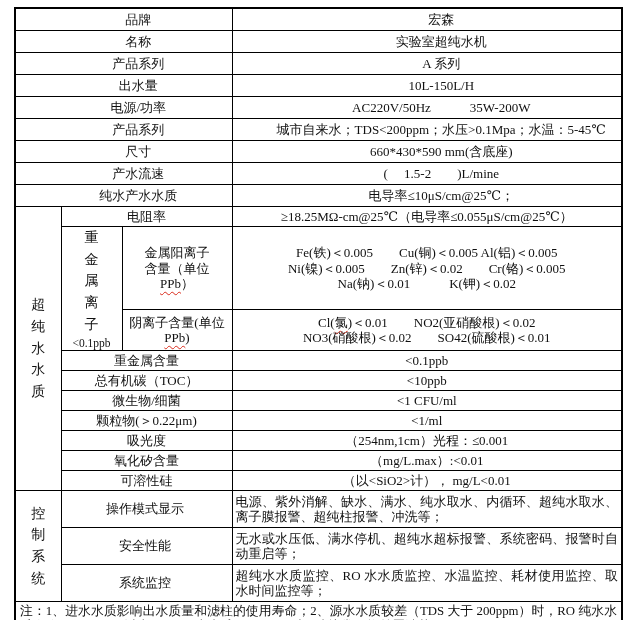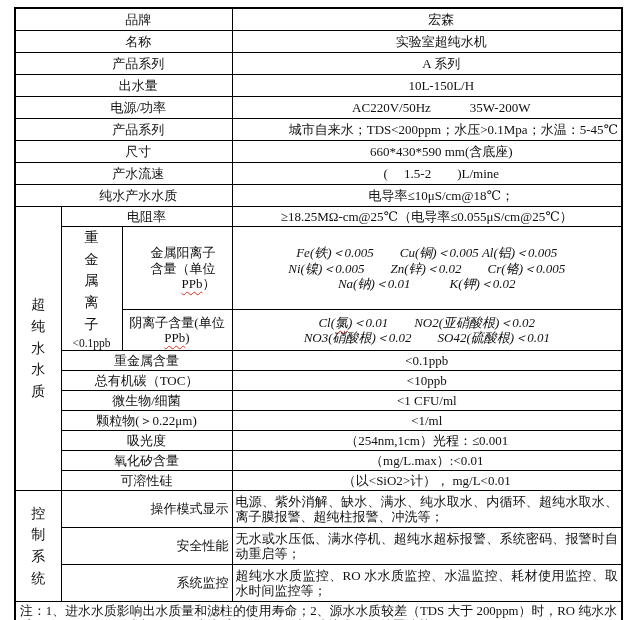--- a/index.html
+++ b/index.html
@@ -22,38 +22,38 @@
     font-size:13px;
     line-height:1.18;
     padding:1px 3px;
     text-align:center;
     vertical-align:middle;
     overflow:hidden;
     word-break:break-word;
   }
   tr.h21 td{height:19px;padding-left:32px;}
   tr.h19 td{height:17px;}
-  td.left{text-align:right;}
+  td.left{text-align:center;}
   td.just{text-align:justify;text-justify:inter-ideograph;margin-top:30px;}
   td.vcell{padding:0;}
   .vchars{
     width:16px;margin:0 auto;
     word-break:break-all;line-height:1.55;
     text-align:center;font-size:14px;
   }
   .vsub{font-size:11.5px;text-align:center;line-height:1.1;padding-top:2px;}
   .sq{
     text-decoration:underline;
     text-decoration-style:wavy;
     text-decoration-color:#d92b1c;
     text-decoration-thickness:1px;
     text-underline-offset:3px;
   }
-  .vline{display:block;font-style:italic;}
-  td.cation-label{text-align:right;padding:2px 16px;}
+  .vline{display:block;}
+  td.cation-label{text-align:center;padding:2px 16px;}
   td.anion-label{text-align:center;margin-top:16px;}
   tr.ctrl td{height:34px;}
   tr.ctrl td.left{padding-left:0;}
   td.notecell{font-size:12.8px;line-height:1.2;padding:2px 4px 3px 4px;}
 </style>
 </head>
 <body>
 
 <div class="sheet">
 <table class="spec">
@@ -92,21 +92,21 @@
   <tr class="h21">
     <td colspan="3">尺寸</td>
     <td>660*430*590 mm(含底座)</td>
   </tr>
   <tr class="h21">
     <td colspan="3">产水流速</td>
     <td>(　 1.5-2　　)L/mine</td>
   </tr>
   <tr class="h21">
     <td colspan="3">纯水产水水质</td>
-    <td>电导率≤10μS/cm@18℃；</td>
+    <td>电导率≤10μS/cm@25℃；</td>
   </tr>
 
   <tr class="h19">
     <td rowspan="10" class="vcell">
       <div class="vchars">超纯水水质</div>
     </td>
     <td colspan="2">电阻率</td>
     <td>≥18.25MΩ-cm@25℃（电导率≤0.055μS/cm@25℃）</td>
   </tr>
 

